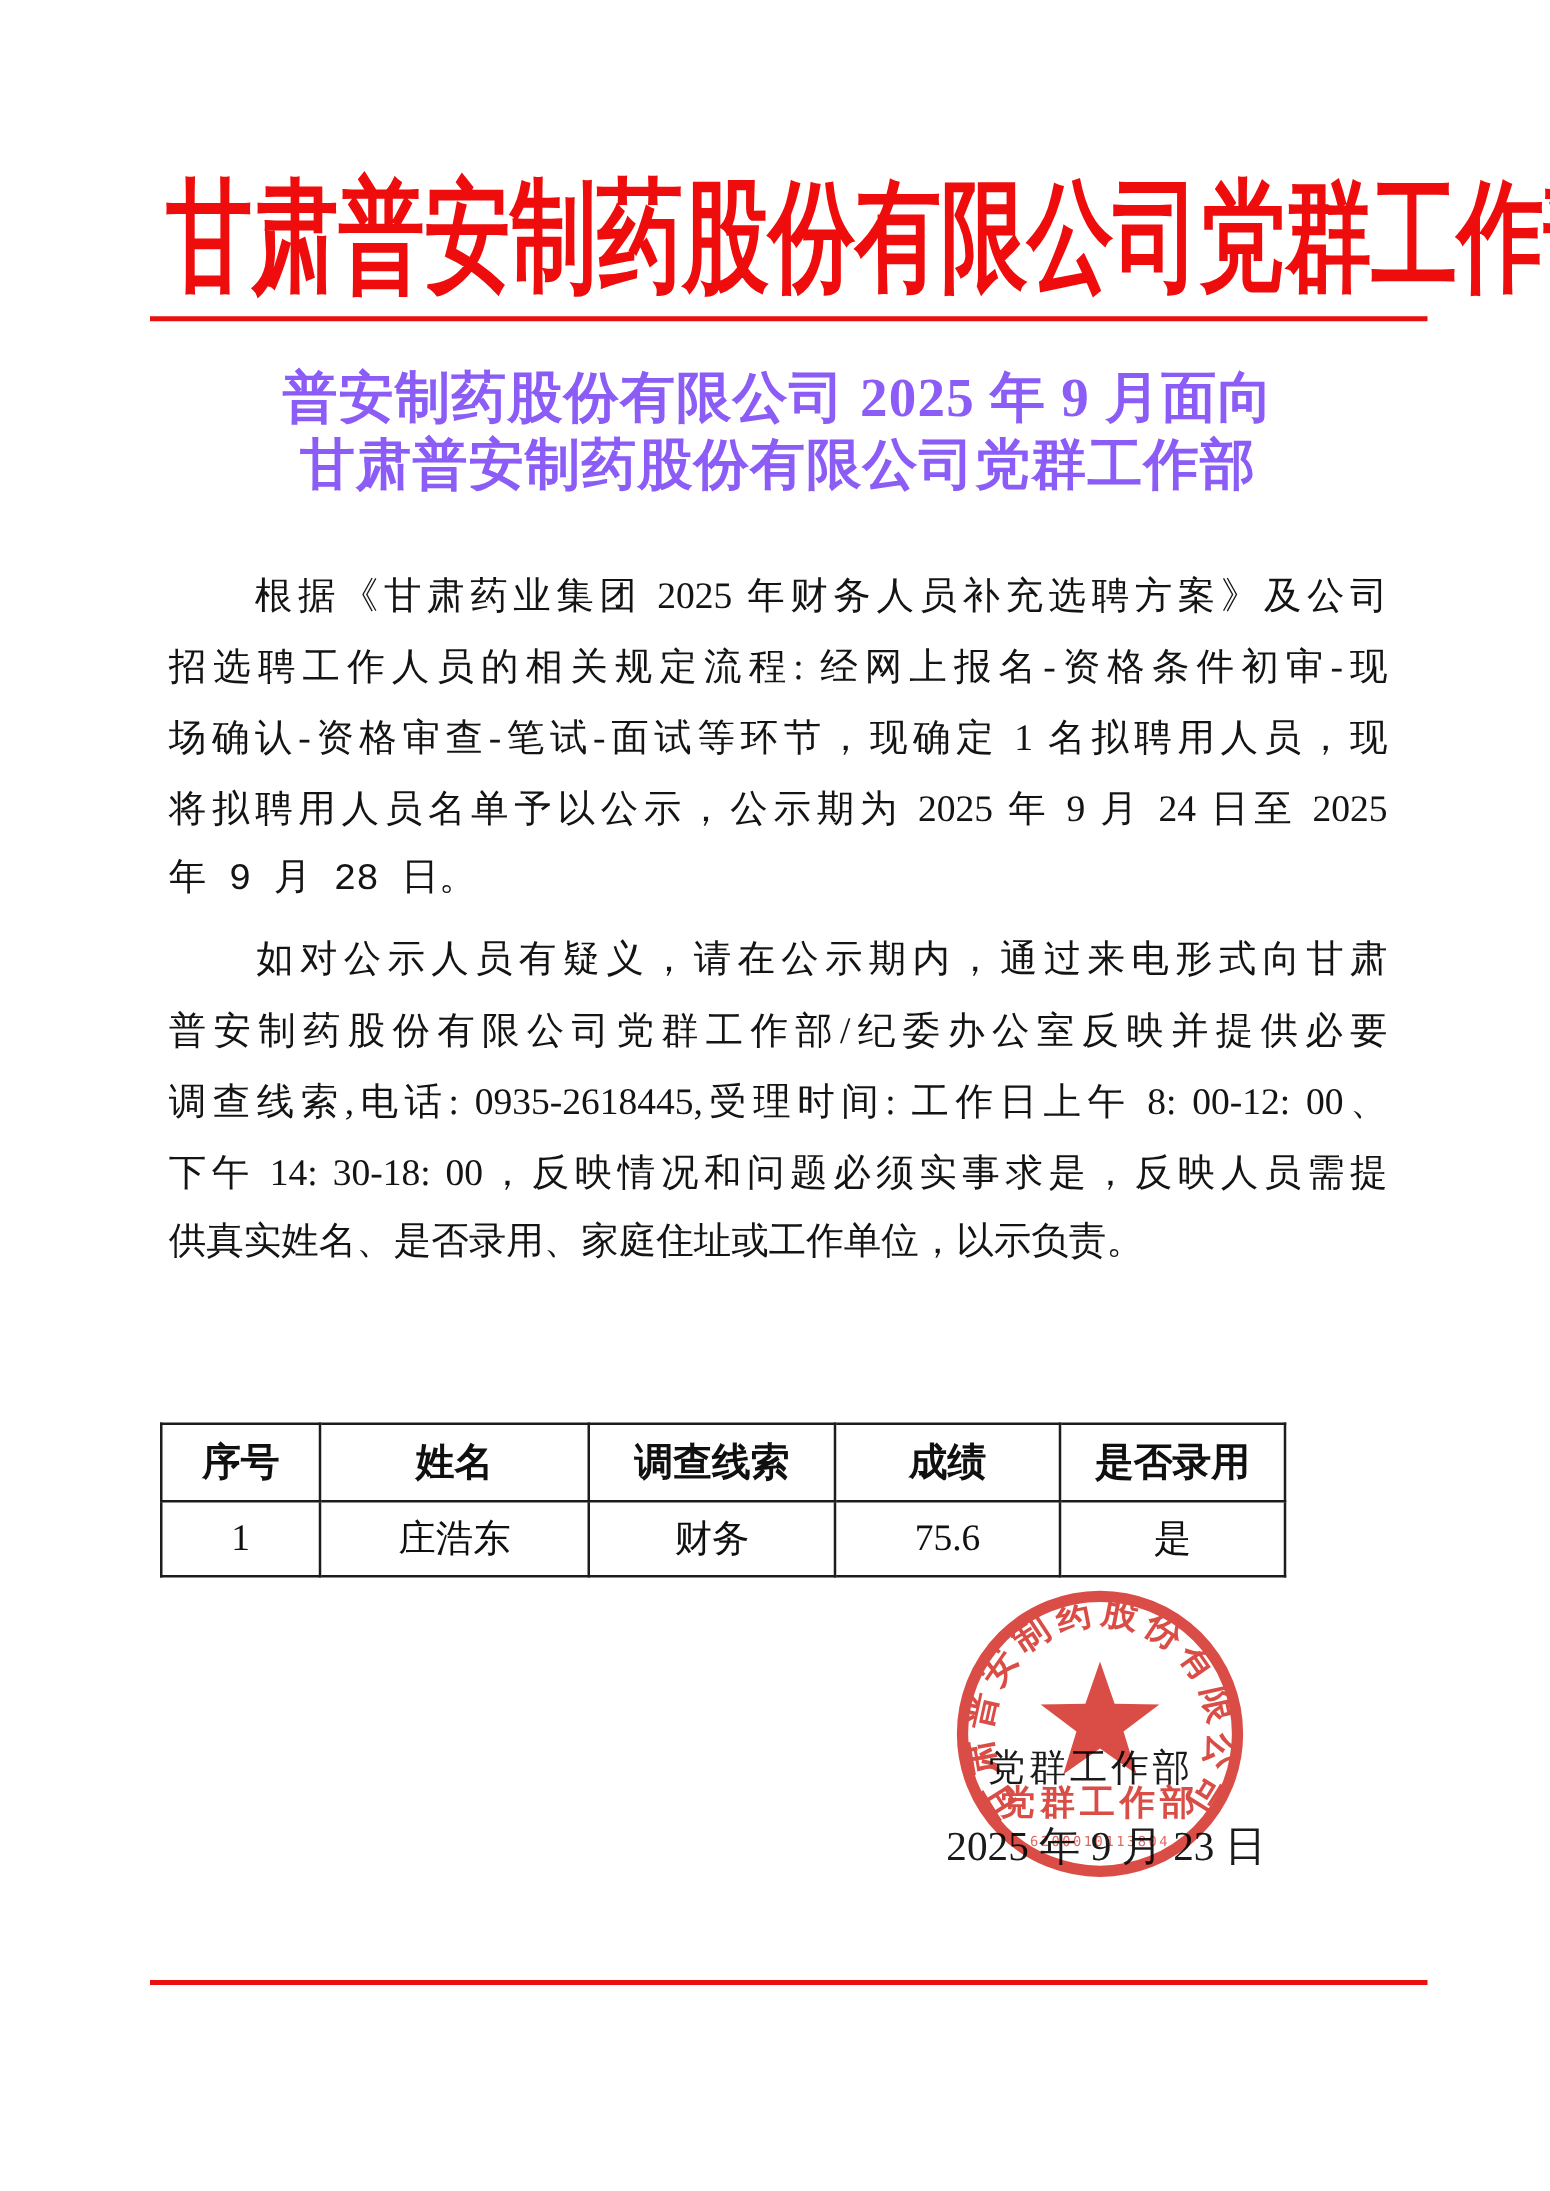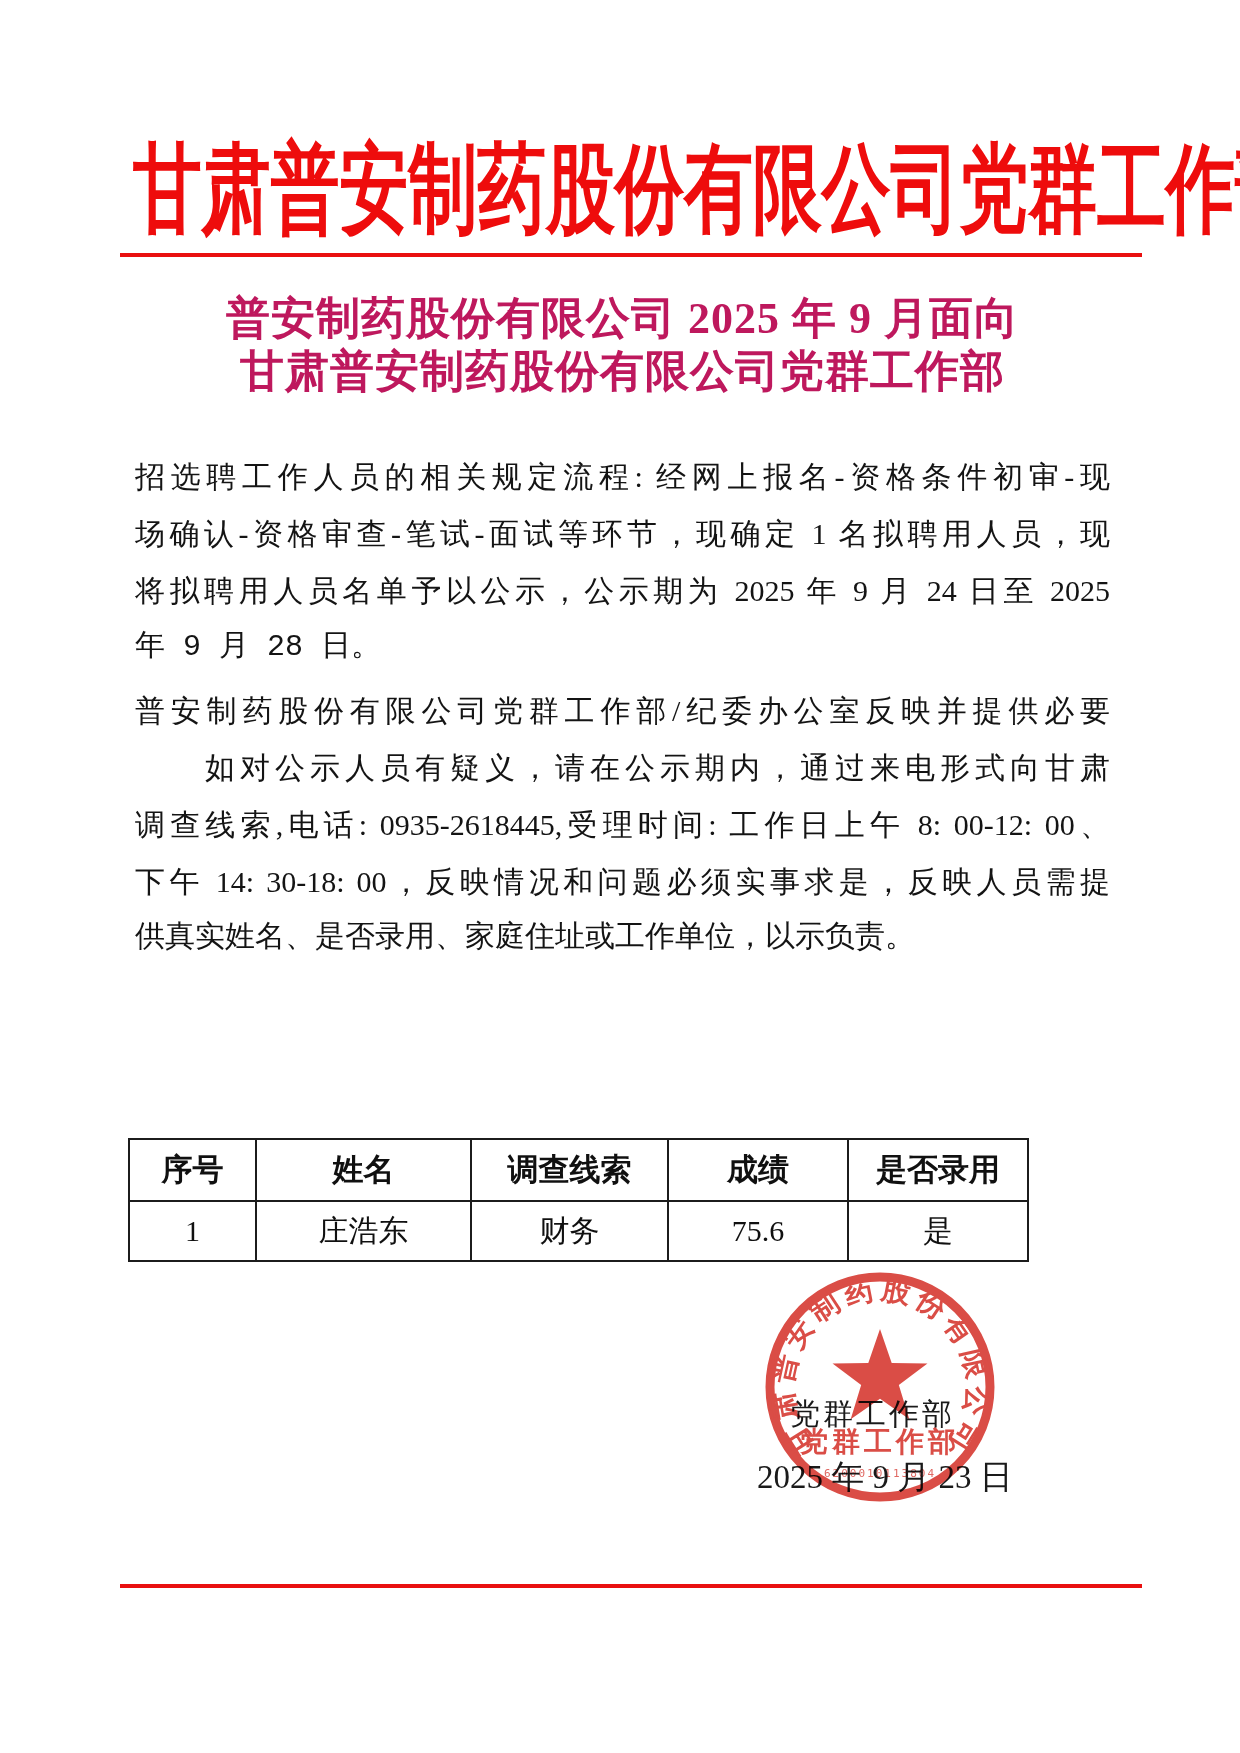--- a/index.html
+++ b/index.html
@@ -19,21 +19,21 @@
     transform:scaleX(0.71);transform-origin:left center;
     letter-spacing:0px;
   }
   .rule{position:absolute;left:120px;width:1022px;height:4px;background:#e91010;}
   .rule-top{top:253px;}
   .rule-bottom{top:1584px;}
   
   .doc-title{
     position:absolute;left:135px;top:292px;width:975px;
     text-align:center;font-weight:bold;font-size:44px;line-height:53px;
-    color:#be185d;letter-spacing:1px;
+    color:#8b5cf6;letter-spacing:1px;
   }
   
   .body-text{
     position:absolute;left:135px;top:448px;width:975px;
     font-size:30px;line-height:57px;color:#141414;
   }
   .para{margin:0;}
   .para + .para{margin-top:6px;}
   .bline{
     width:100%;
@@ -72,28 +72,29 @@
   <div class="letterhead">甘肃普安制药股份有限公司党群工作部</div>
   <div class="rule rule-top"></div>
 
   <div class="doc-title">
     <div>普安制药股份有限公司 2025 年 9 月面向</div>
     <div>甘肃普安制药股份有限公司党群工作部</div>
   </div>
 
   <div class="body-text">
     <div class="para">
+      <div class="bline">　　根据《甘肃药业集团 2025 年财务人员补充选聘方案》及公司</div>
       <div class="bline">招选聘工作人员的相关规定流程: 经网上报名-资格条件初审-现</div>
       <div class="bline">场确认-资格审查-笔试-面试等环节，现确定 1 名拟聘用人员，现</div>
       <div class="bline">将拟聘用人员名单予以公示，公示期为 2025 年 9 月 24 日至 2025</div>
       <div class="bline last">年 9 月 28 日。</div>
     </div>
     <div class="para">
+      <div class="bline">　　如对公示人员有疑义，请在公示期内，通过来电形式向甘肃</div>
       <div class="bline">普安制药股份有限公司党群工作部/纪委办公室反映并提供必要</div>
-      <div class="bline">　　如对公示人员有疑义，请在公示期内，通过来电形式向甘肃</div>
       <div class="bline">调查线索,电话: 0935-2618445,受理时间: 工作日上午 8: 00-12: 00、</div>
       <div class="bline">下午 14: 30-18: 00，反映情况和问题必须实事求是，反映人员需提</div>
       <div class="bline last">供真实姓名、是否录用、家庭住址或工作单位，以示负责。</div>
     </div>
   </div>
 
   <table class="roster">
     <colgroup>
       <col style="width:127px">
         <col style="width:215px">

